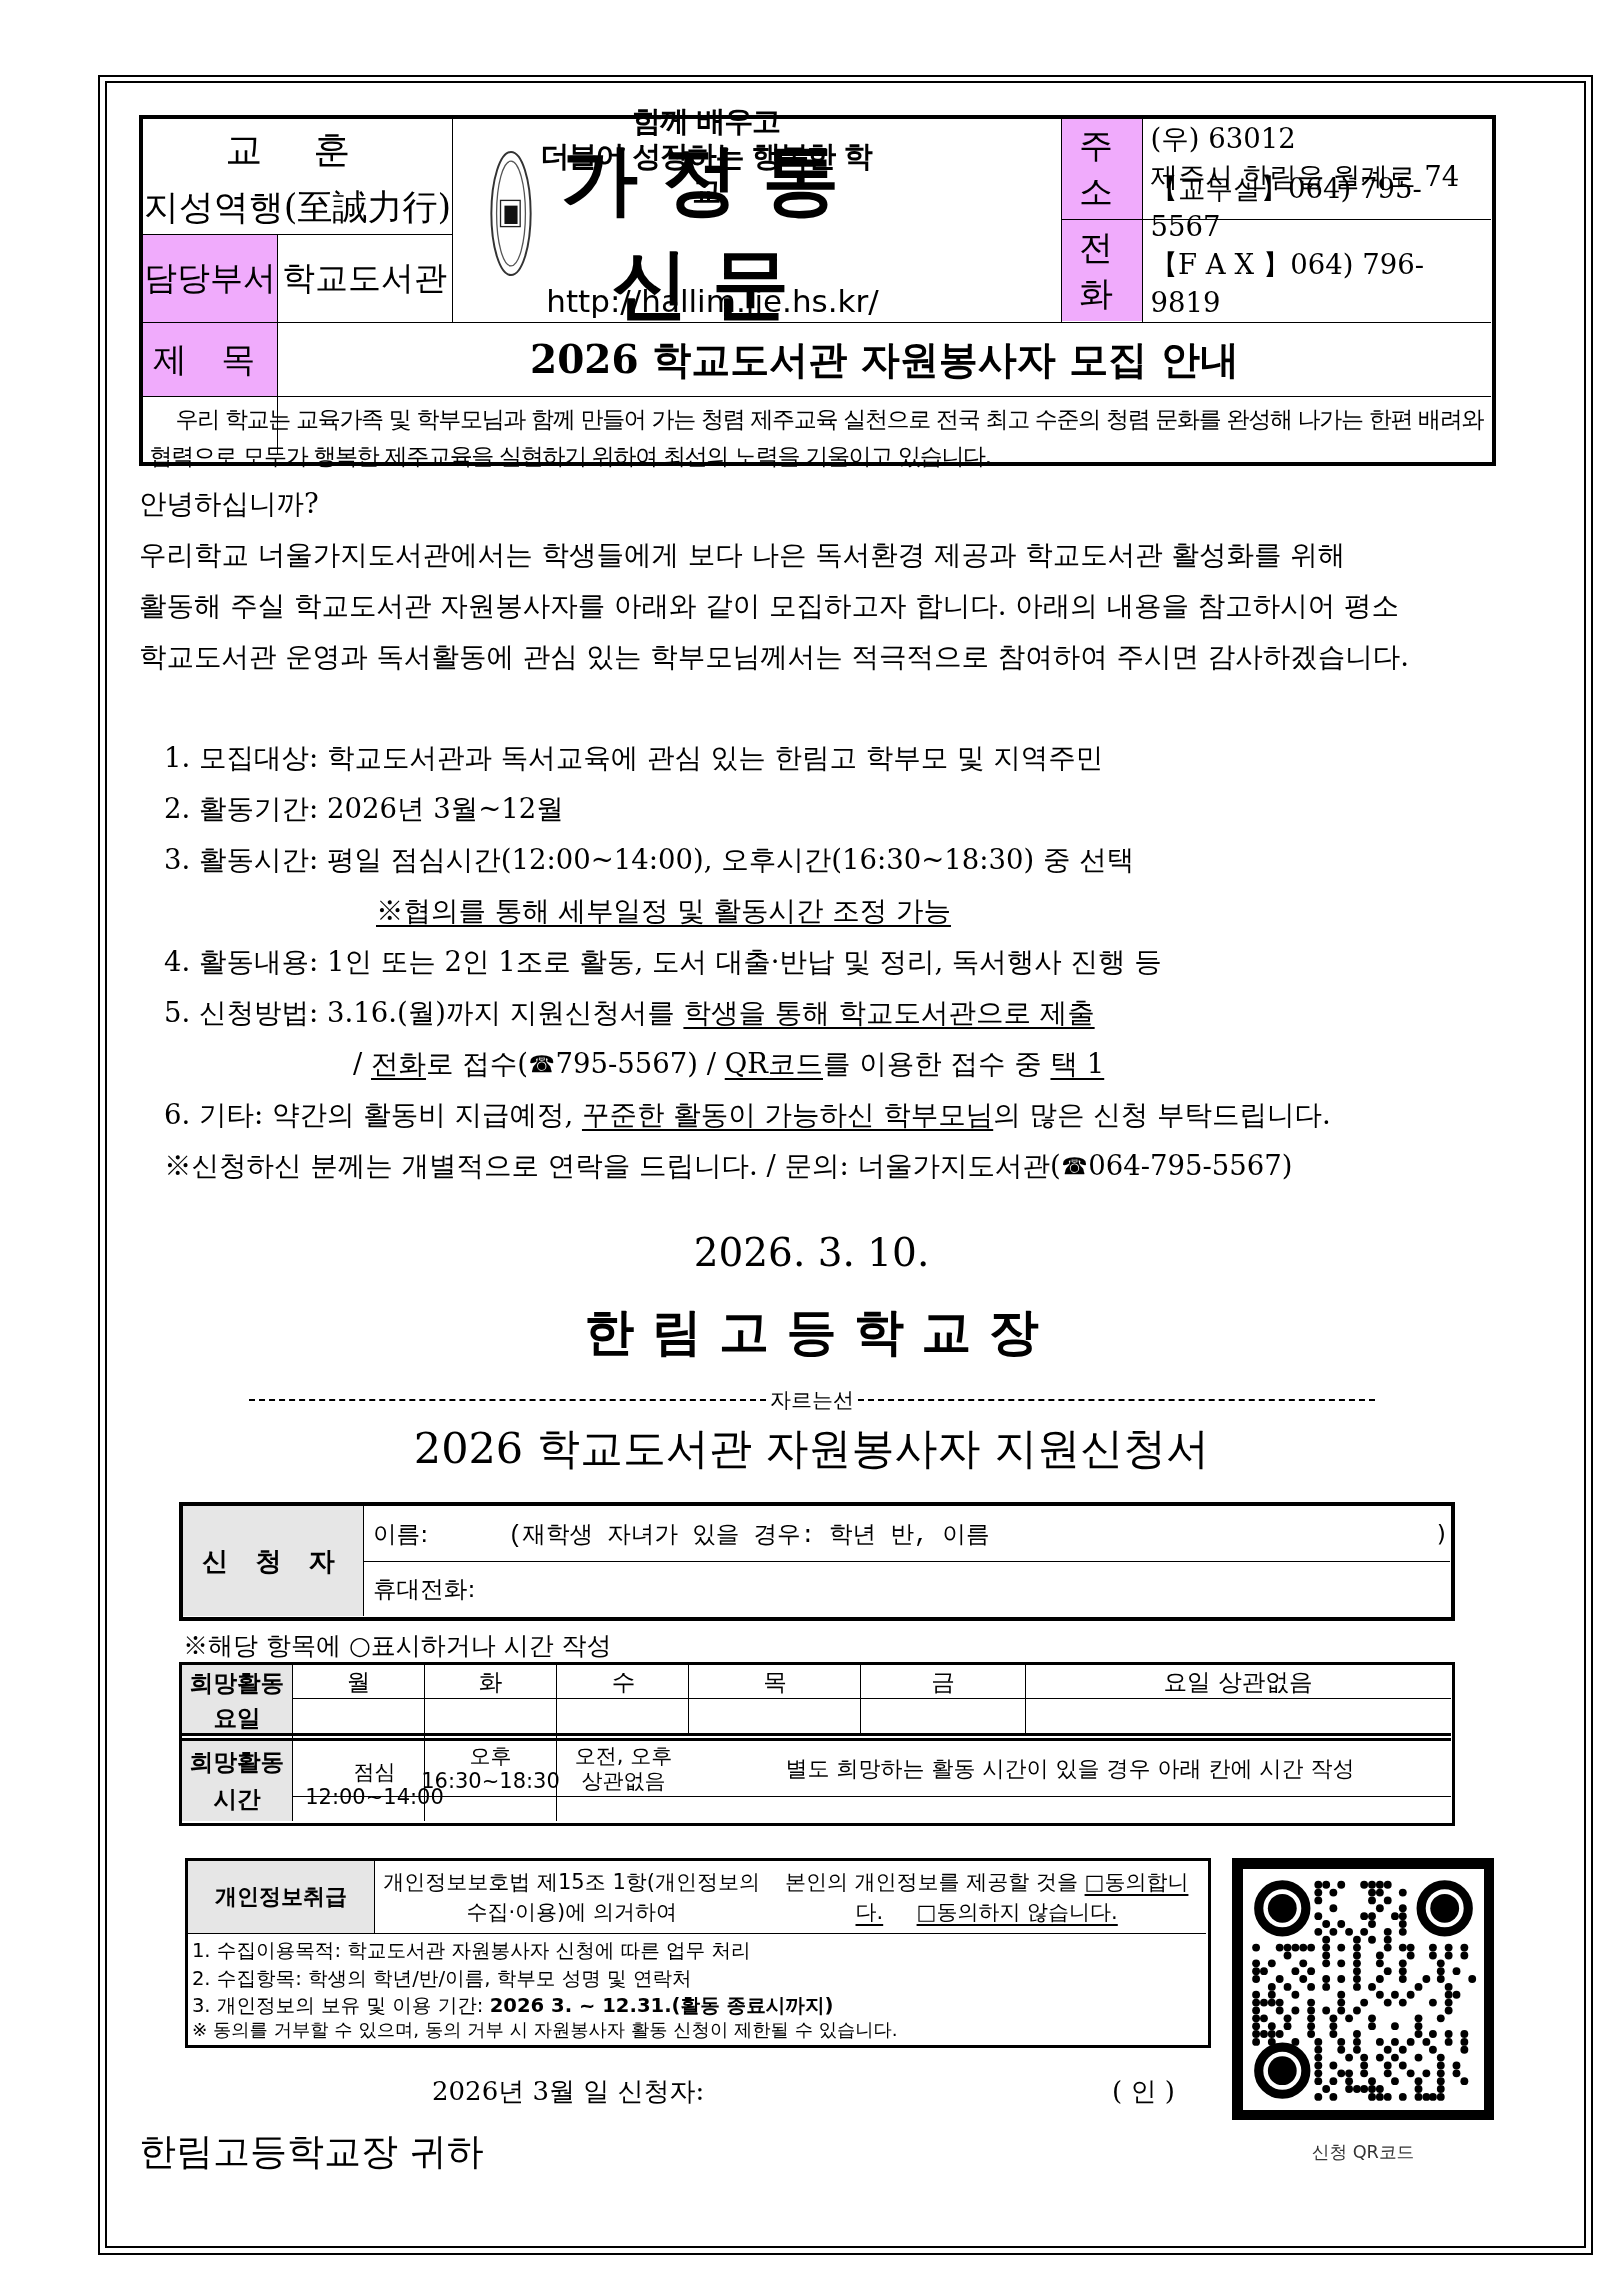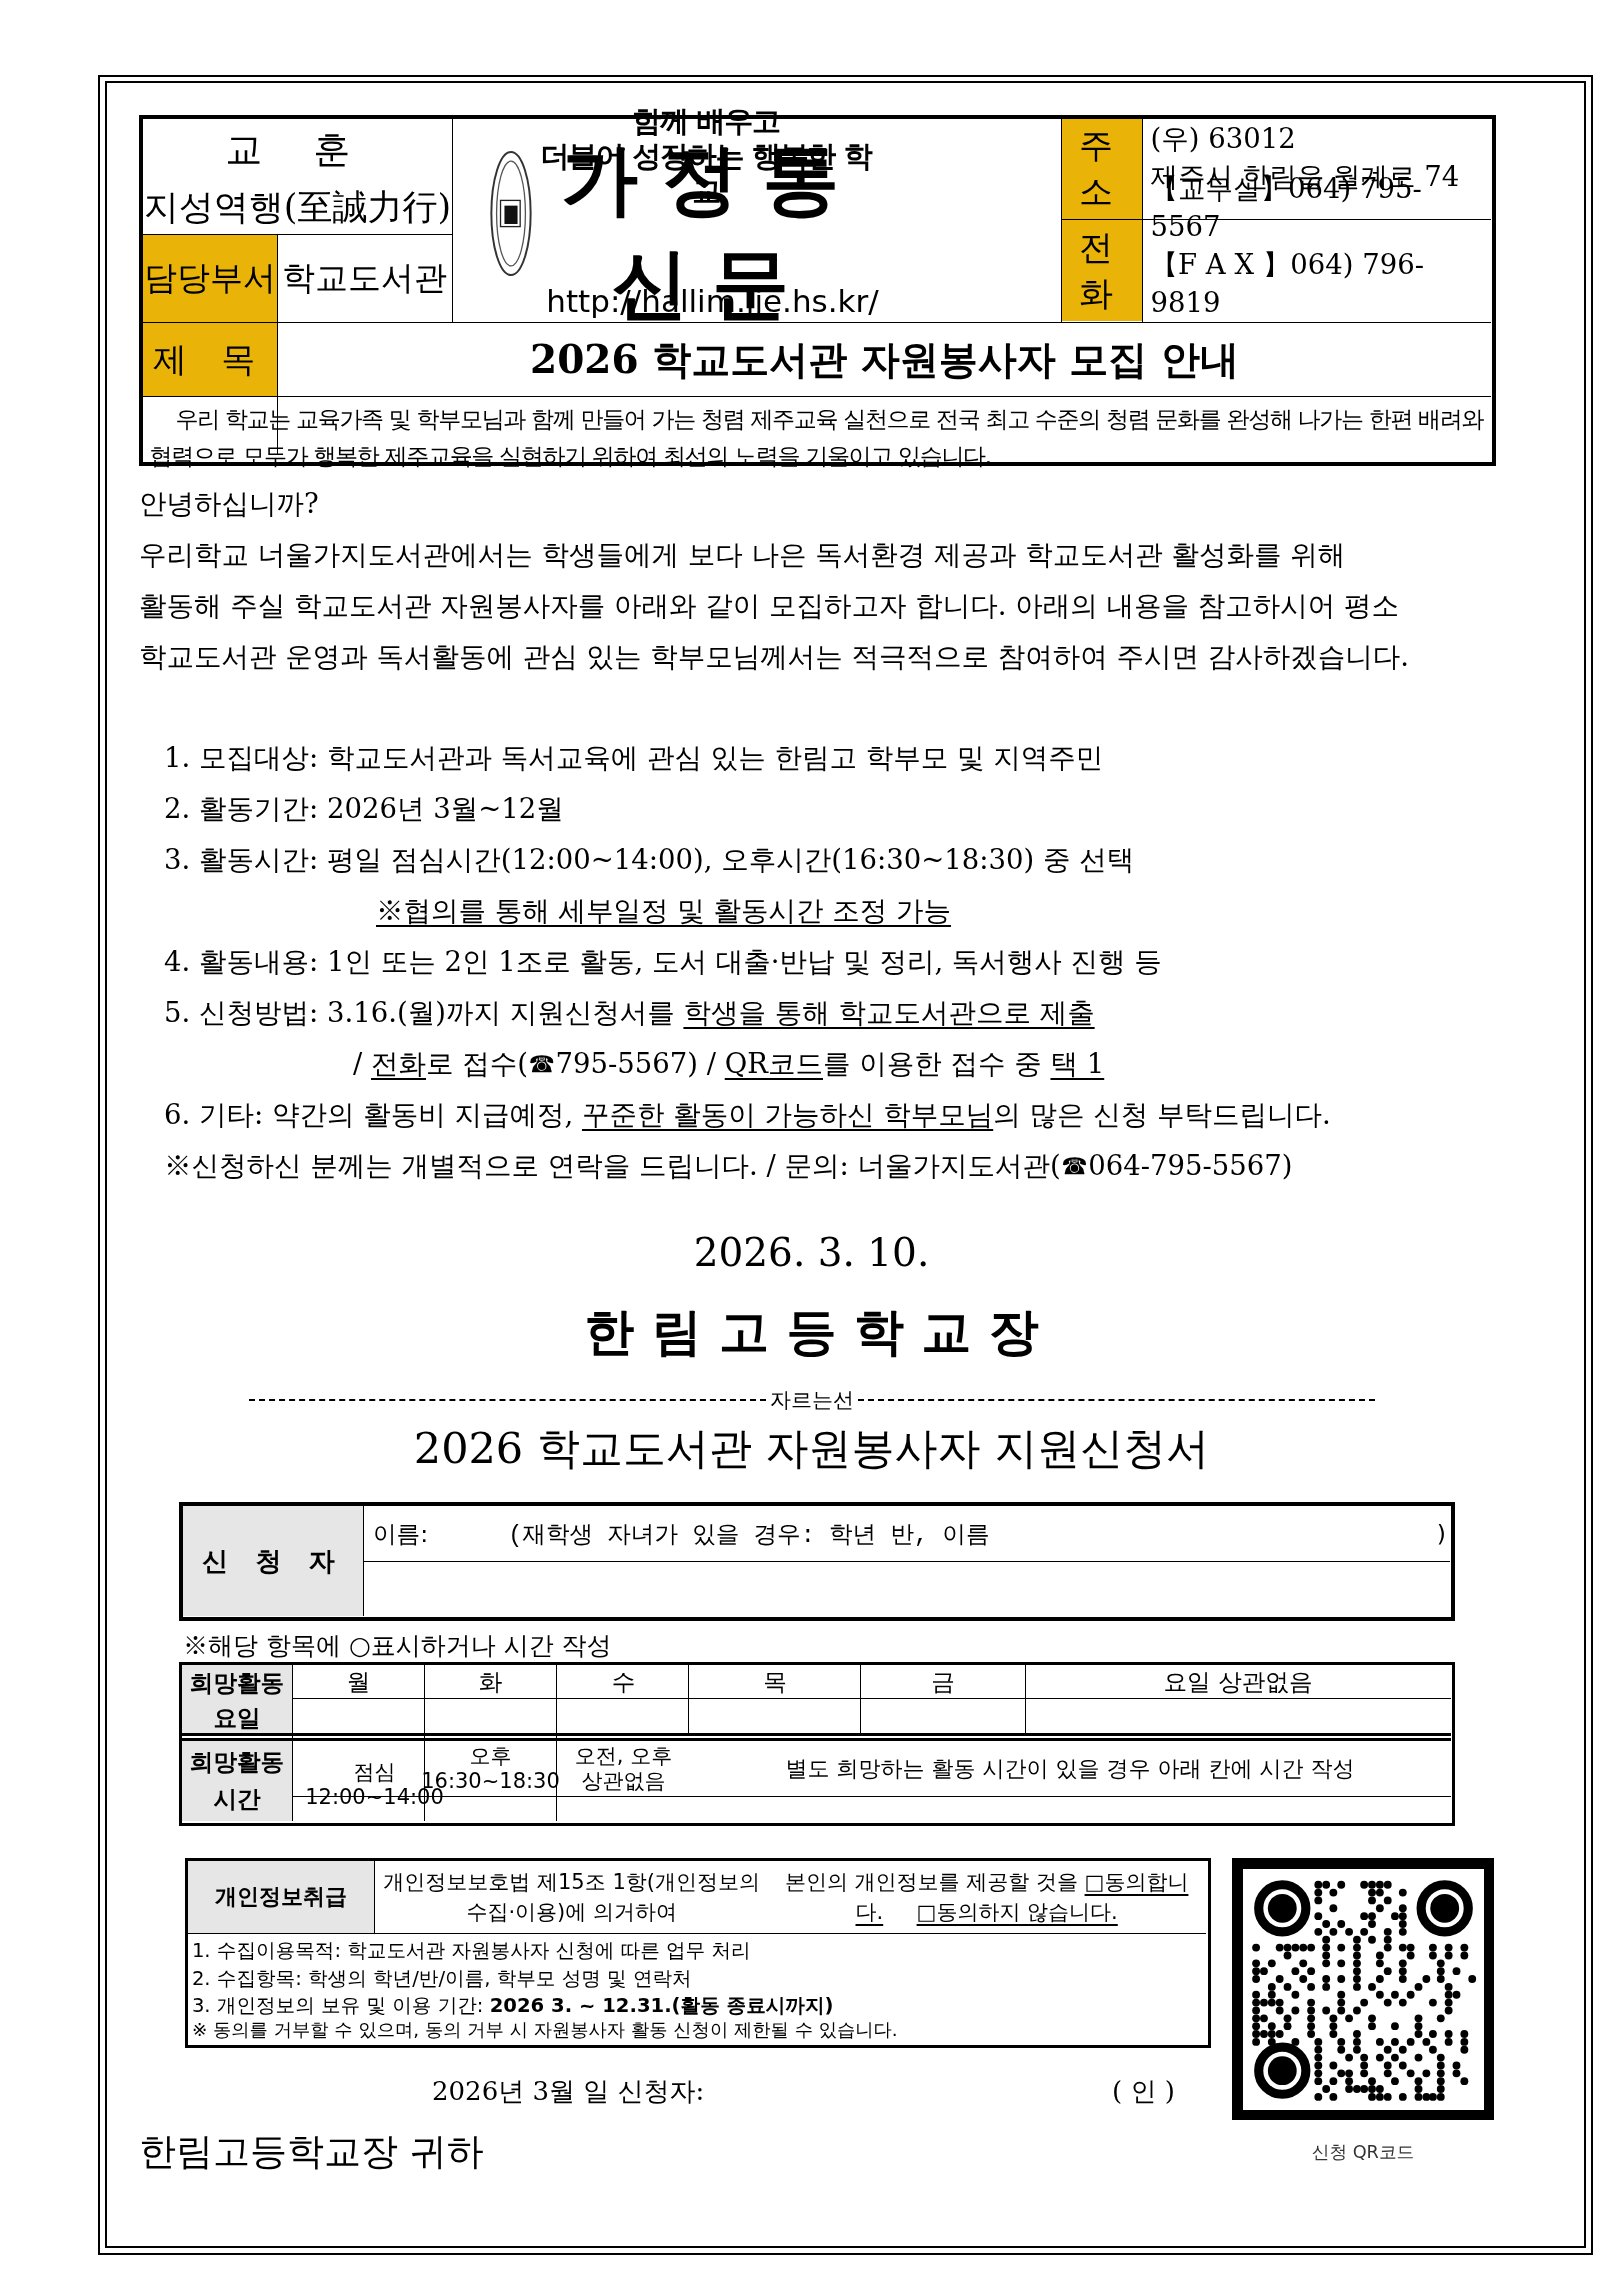--- a/index.html
+++ b/index.html
@@ -5,21 +5,21 @@
   html, body { margin:0; padding:0; background:#fff; }
   body { width:1623px; height:2295px; position:relative; font-family:"DejaVu Serif", serif; color:#000; }
   .outer1 { position:absolute; left:98px; top:75px; width:1495px; height:2180px; border:2.6px solid #000; box-sizing:border-box; }
   .outer2 { position:absolute; left:105px; top:81px; width:1481px; height:2167px; border:2.6px solid #000; box-sizing:border-box; }
   .sans { font-family:"DejaVu Sans", "Liberation Sans", sans-serif; }
   .serif { font-family:"DejaVu Serif", "Liberation Serif", serif; }
 
   
   .hdr { position:absolute; left:139px; top:115px; width:1357px; height:351px; border:4.6px solid #000; box-sizing:border-box; }
   .cell { position:absolute; box-sizing:border-box; display:flex; align-items:center; justify-content:center; text-align:center; }
-  .gray { background:#eab308; }
+  .gray { background:#f0abfc; }
   .vl { position:absolute; width:1.3px; background:#000; }
   .hl { position:absolute; height:1.3px; background:#000; }
 
   .motto-head { font-size:37px; letter-spacing:19.6px; }
   .motto { font-size:35px; }
   .dept-label { font-size:33px; }
   .dept-val { font-size:33px; }
   .slogan { font-size:29px; font-weight:bold; line-height:35px; letter-spacing:-1.3px; }
   .paper-title { font-size:77px; font-weight:bold; letter-spacing:23.6px; font-family:"DejaVu Serif", serif; }
   .url { font-size:31px; }
@@ -124,20 +124,23 @@
 
 <div class="form-box sans" style="left:179px;top:1502px;width:1276px;height:119px;">
   <div class="cell" style="left:0;top:0;width:180px;height:110px;background:#e6e6e6;font-size:26px;font-weight:bold;letter-spacing:9.2px;">신 청 자</div>
   <div class="vl" style="left:180px;top:0;height:110px;"></div>
   <div style="position:absolute;left:190px;top:0;height:55px;width:1073px;display:flex;align-items:center;font-size:23.6px;">
     <span>이름:</span>
     <span style="margin-left:80px;font-family:Liberation Mono, monospace;">(재학생 자녀가 있을 경우:    학년    반, 이름</span>
     <span style="margin-left:auto;">)</span>
   </div>
   <div class="hl" style="left:181px;top:55px;width:1086px;"></div>
+  <div style="position:absolute;left:190px;top:56px;height:54px;width:1073px;display:flex;align-items:center;font-size:23.6px;">
+    <span>휴대전화:</span>
+  </div>
 </div>
 
 <div class="serif" style="position:absolute;left:183px;top:1629px;font-size:25px;">※해당 항목에 ○표시하거나 시간 작성</div>
 
 <div class="form-box sans" style="left:179px;top:1662px;width:1276px;height:164px;border-width:3.9px;">
 
   <div class="cell" style="left:0;top:0;width:110px;height:71px;background:#e6e6e6;flex-direction:column;font-size:23.6px;font-weight:bold;line-height:35px;">
     <span>희망활동</span>
     <span>요일</span>
   </div>

